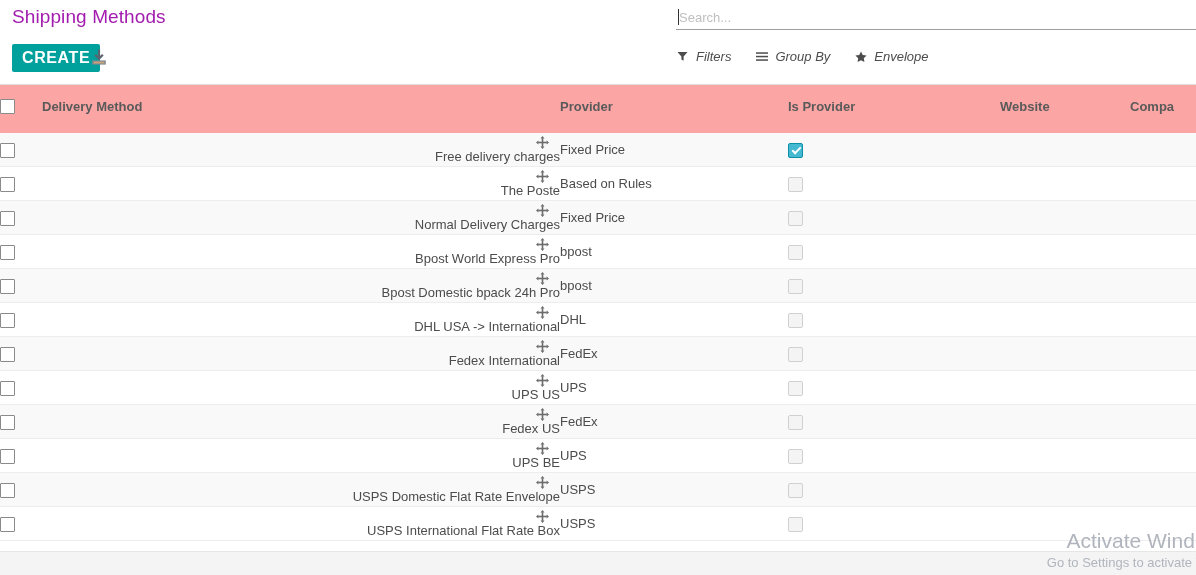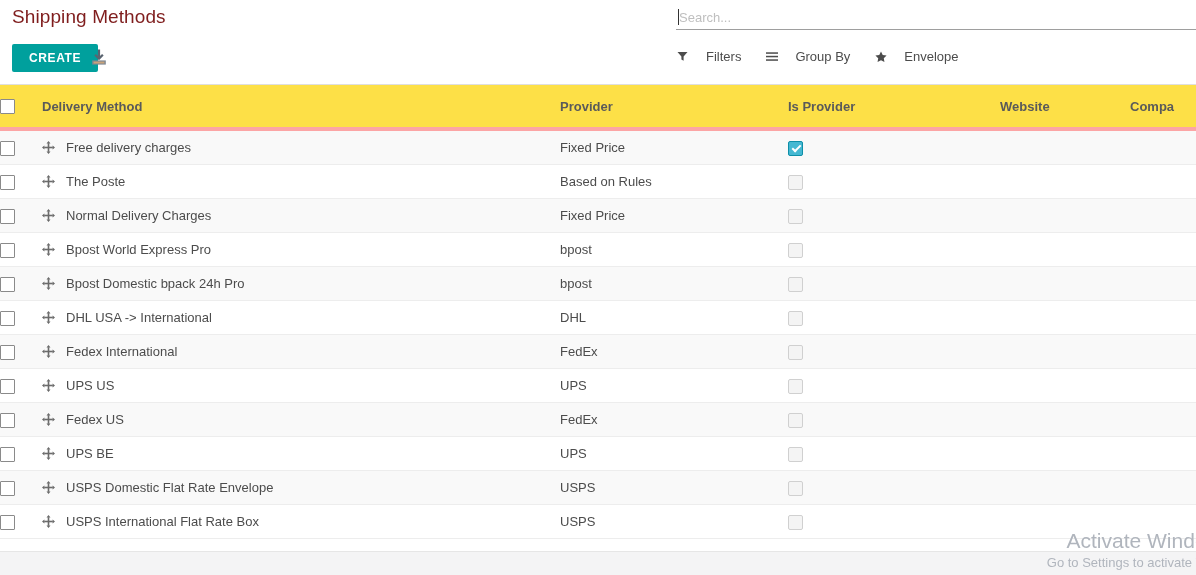--- a/index.html
+++ b/index.html
@@ -30,37 +30,37 @@
     background: #ffffff;
     border-bottom: 1px solid #dfdfdf;
   }
 
   .breadcrumb {
     position: absolute;
     left: 12px;
     top: 6px;
     font-size: 19px;
     font-weight: 400;
-    color: #7f1d1d;
+    color: #a21caf;
     letter-spacing: 0.1px;
     white-space: nowrap;
   }
 
   .btn-create {
     position: absolute;
     left: 12px;
     top: 44px;
     height: 28px;
-    padding: 0 17px;
+    padding: 0 10px;
     background: #00a09d;
     color: #ffffff;
     border: none;
     border-radius: 2px;
     font-family: "Liberation Sans", sans-serif;
-    font-size: 12px;
+    font-size: 16px;
     font-weight: bold;
     letter-spacing: 0.6px;
     cursor: pointer;
     line-height: 28px;
   }
 
   .import-icon {
     position: absolute;
     left: 89px;
     top: 48px;
@@ -108,25 +108,26 @@
     position: absolute;
     left: 676px;
     top: 49px;
     display: flex;
     gap: 24px;
     align-items: center;
   }
   .filter-menu {
     display: flex;
     align-items: center;
-    gap: 17px;
+    gap: 7px;
     font-size: 13px;
     color: #4c4c4c;
     cursor: pointer;
     white-space: nowrap;
+    font-style: italic;
   }
   .fm-icon {
     display: inline-flex;
     align-items: center;
     justify-content: center;
     width: 13px;
     height: 13px;
   }
 
   
@@ -144,22 +145,22 @@
   }
 
   table.o-list th {
     font-weight: bold;
     color: #5a5a5a;
     font-size: 13px;
     text-align: left;
     padding: 0;
     height: 42px;
     vertical-align: middle;
-    background: #fde047;
-    border-bottom: 4px solid #fca5a5;
+    background: #fca5a5;
+    border-bottom: 6px solid #fca5a5;
     white-space: nowrap;
     overflow: hidden;
   }
 
   table.o-list td {
     padding: 0;
     height: 33px;
     vertical-align: middle;
     color: #4c4c4c;
     border-bottom: 1px solid #ededed;
@@ -198,21 +199,22 @@
     margin: 0;
     display: inline-block;
     vertical-align: middle;
     cursor: pointer;
     box-sizing: border-box;
   }
 
   
   .namecell {
     display: flex;
-    align-items: center;
+    align-items: flex-end;
+    flex-direction: column;
   }
   .handle {
     width: 13px;
     height: 13px;
     margin-right: 11px;
     flex: none;
     color: #6b6b6b;
     display: inline-flex;
     align-items: center;
     justify-content: center;

